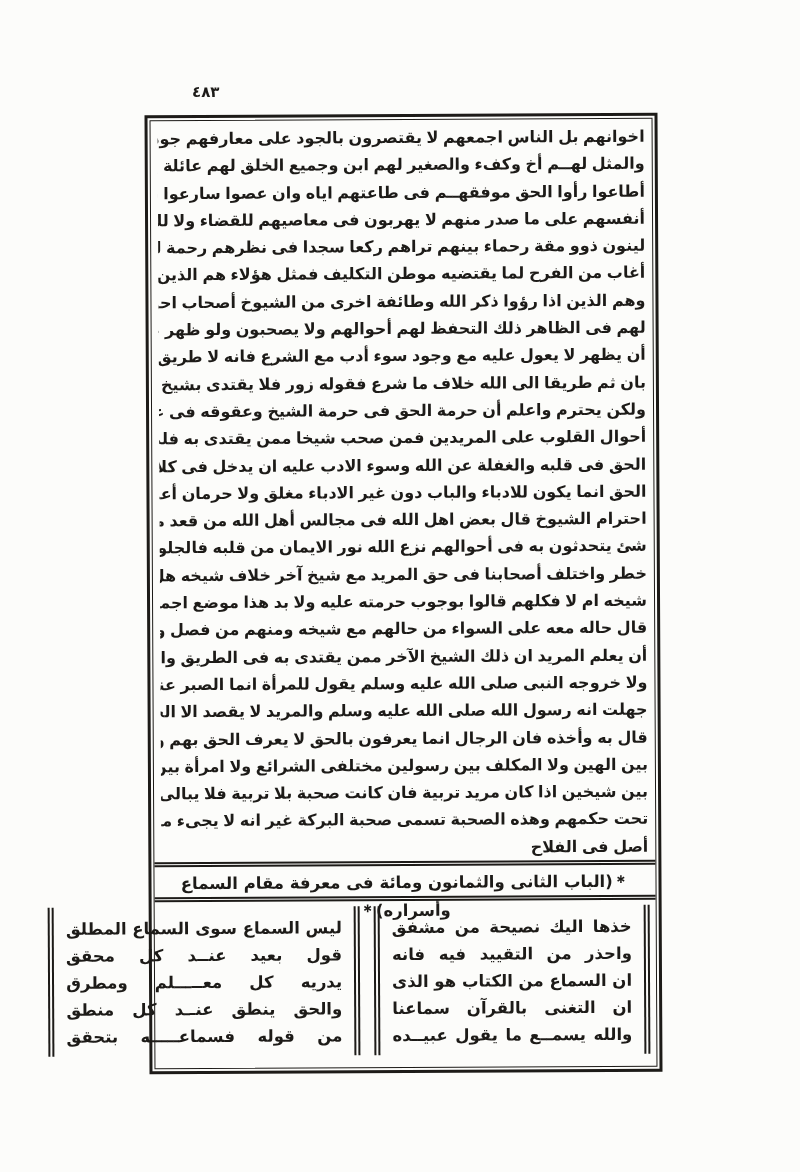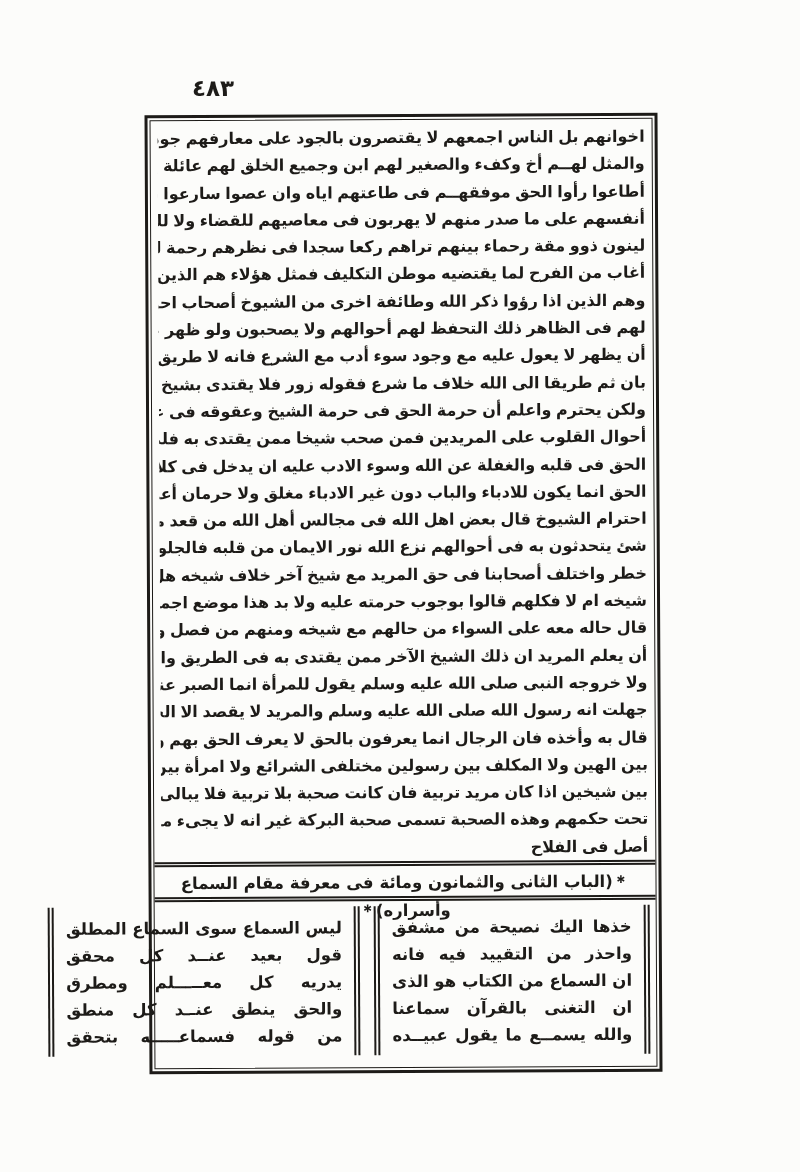--- a/index.html
+++ b/index.html
@@ -12,22 +12,22 @@
     background:var(--paper);
     font-family:"DejaVu Sans",sans-serif;
     color:var(--ink);
     position:relative;
   }
   .page{
     position:absolute;inset:0;width:800px;height:1172px;
     background:var(--paper);
   }
   .page-number{
-    position:absolute;top:75px;left:192px;
-    font-size:23px;font-weight:700;letter-spacing:1px;
+    position:absolute;top:83px;left:192px;
+    font-size:15px;font-weight:700;letter-spacing:1px;
     direction:rtl;
   }
   .scan-frame{
     position:absolute;top:114px;left:147px;width:513px;height:959px;
     border:3px solid var(--ink);
     transform:rotate(-0.3deg);
     background:var(--paper);
   }
   .inner-frame{
     position:absolute;inset:2px;

